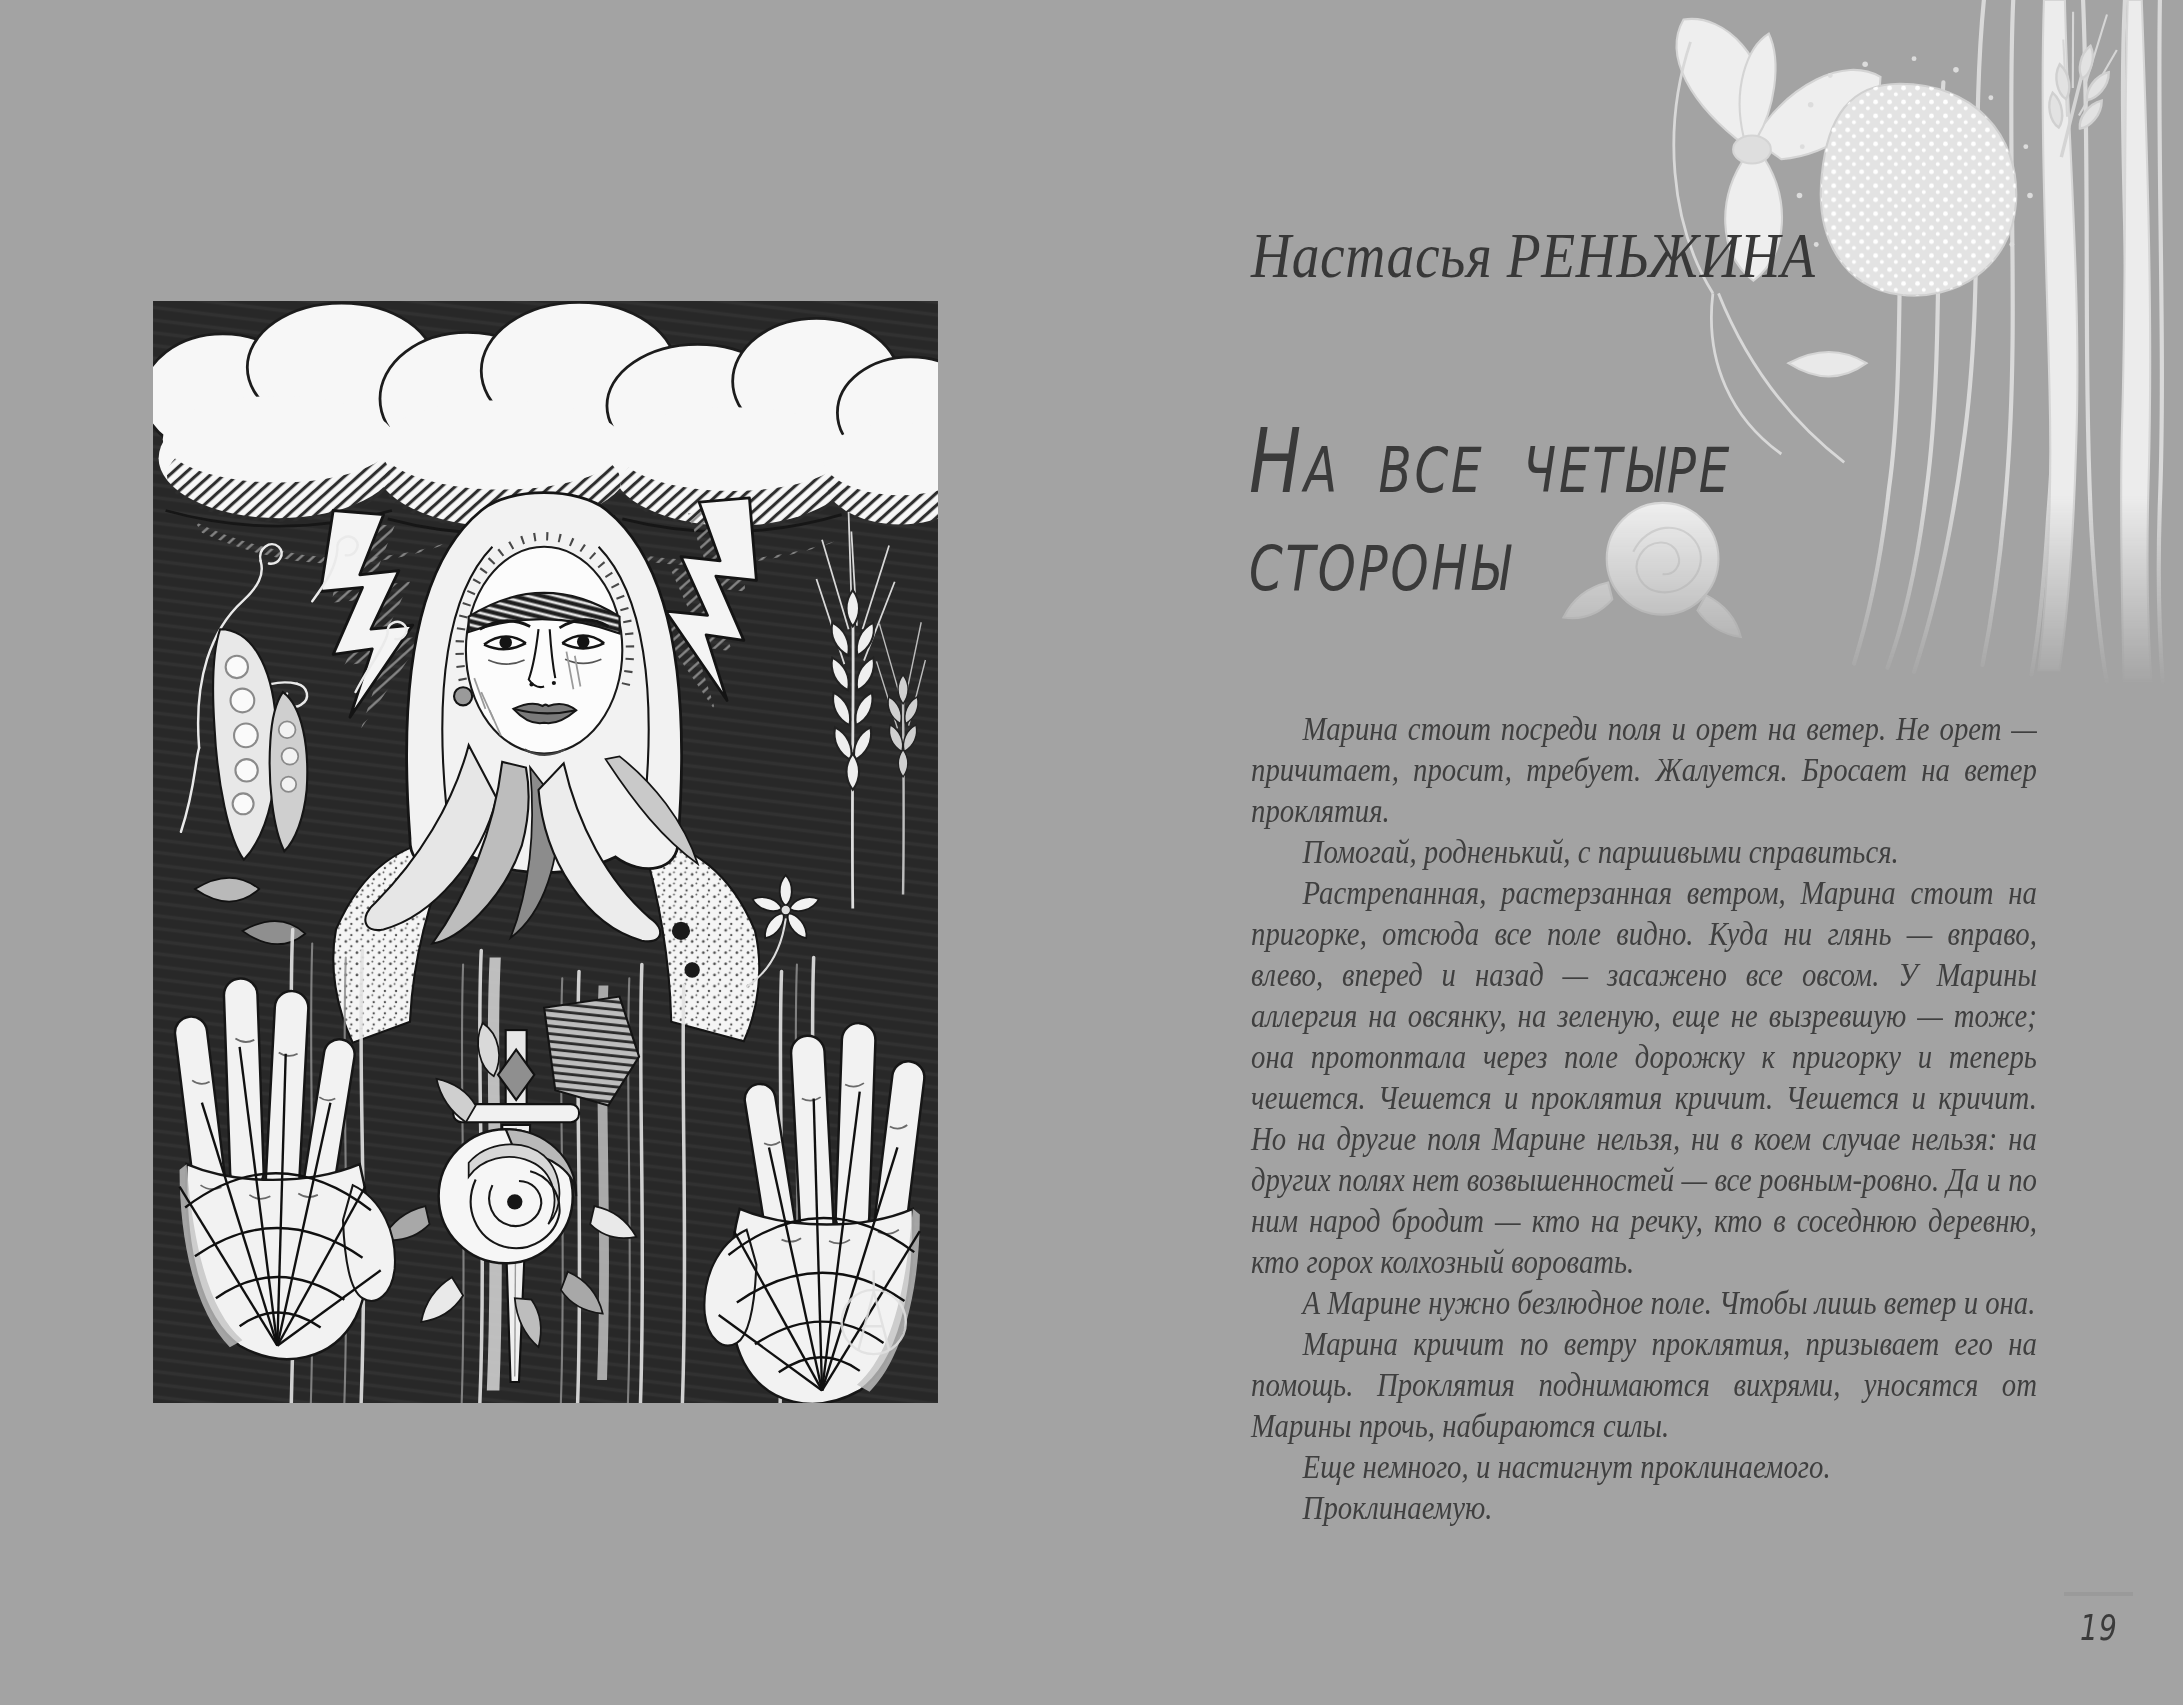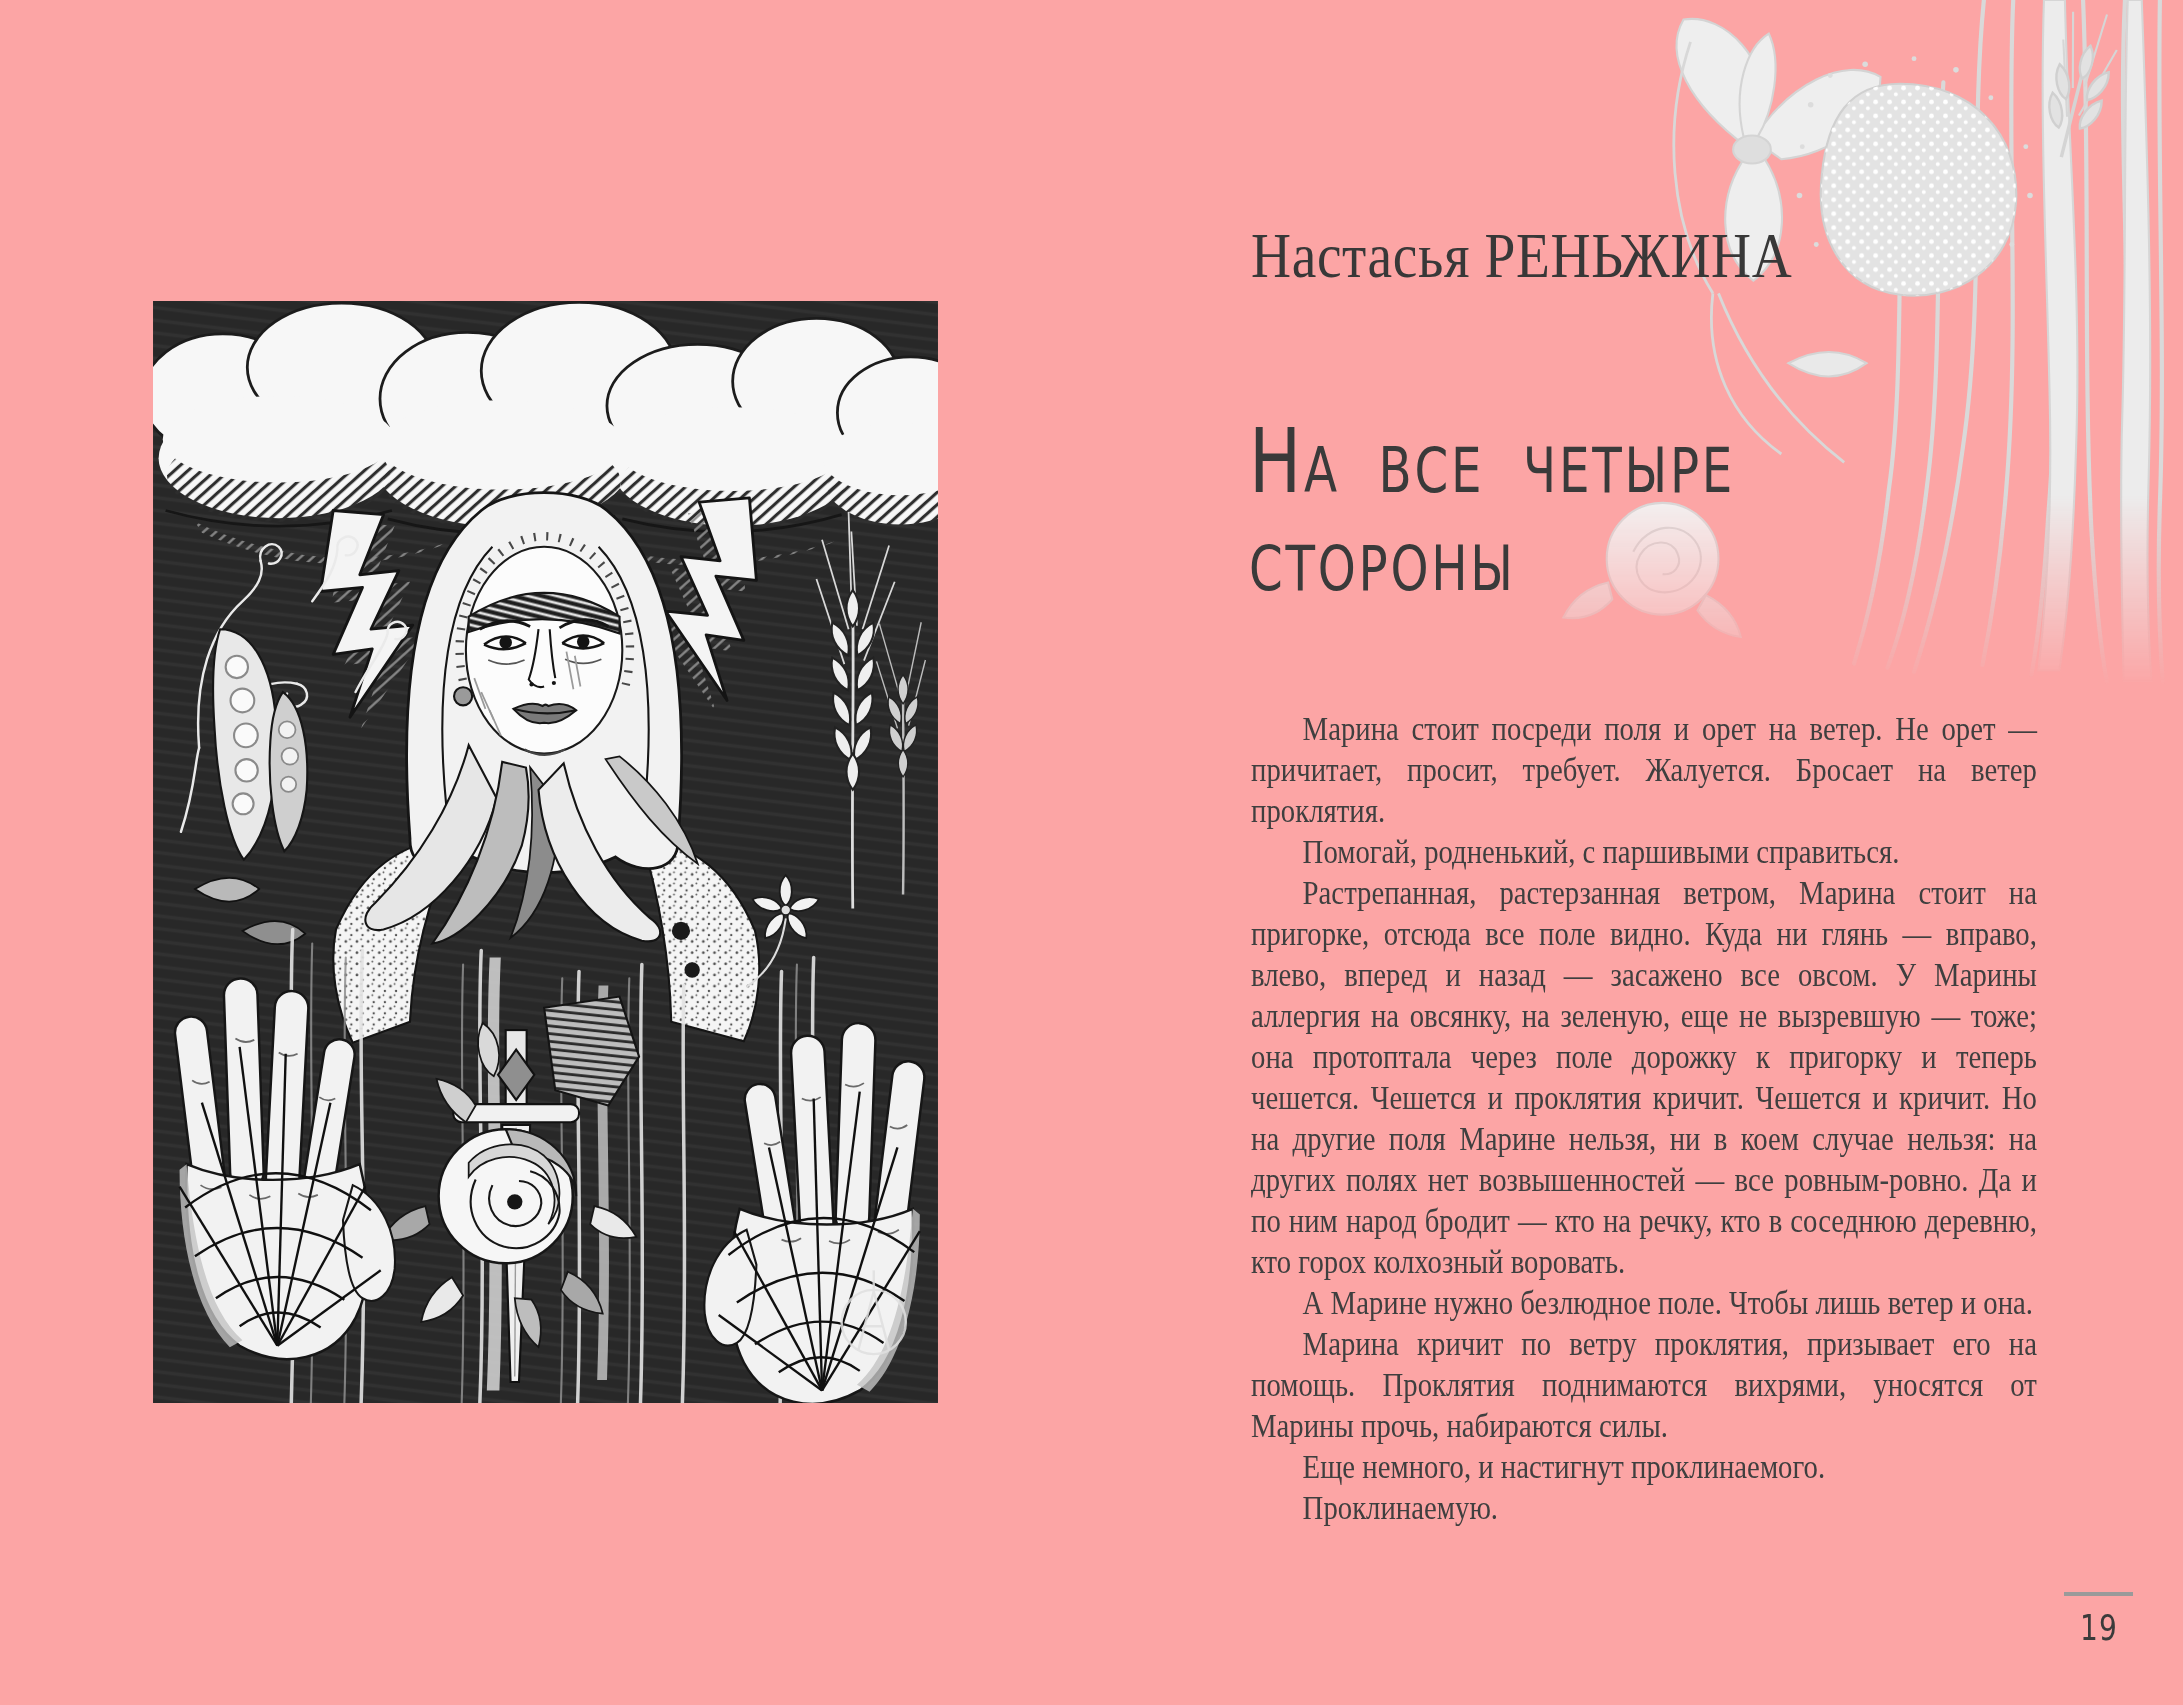--- a/index.html
+++ b/index.html
@@ -1,18 +1,18 @@
 <!DOCTYPE html>
 <html style="font-size:11.2px"><head>
 <meta charset="utf-8">
 <style>
   html,body{margin:0;padding:0;background:#ffffff;}
   body{width:2183px;height:1705px;overflow:hidden;position:relative;
        font-family:"Liberation Serif",serif;}
-  .spread{position:absolute;inset:0;background:#fca5a5;}
+  .spread{position:absolute;inset:0;background:#a3a3a3;font-style:italic;}
 
   
   .watermark{position:absolute;left:1453px;top:0;width:730px;height:688px;
     -webkit-mask-image:linear-gradient(to bottom,#000 72%,transparent 100%);
     mask-image:linear-gradient(to bottom,#000 72%,transparent 100%);}
   .watermark svg{display:block;width:100%;height:100%;}
 
   
   .illustration{position:absolute;left:153px;top:301px;width:785px;height:1102px;}
   .illustration svg{display:block;width:100%;height:100%;}

